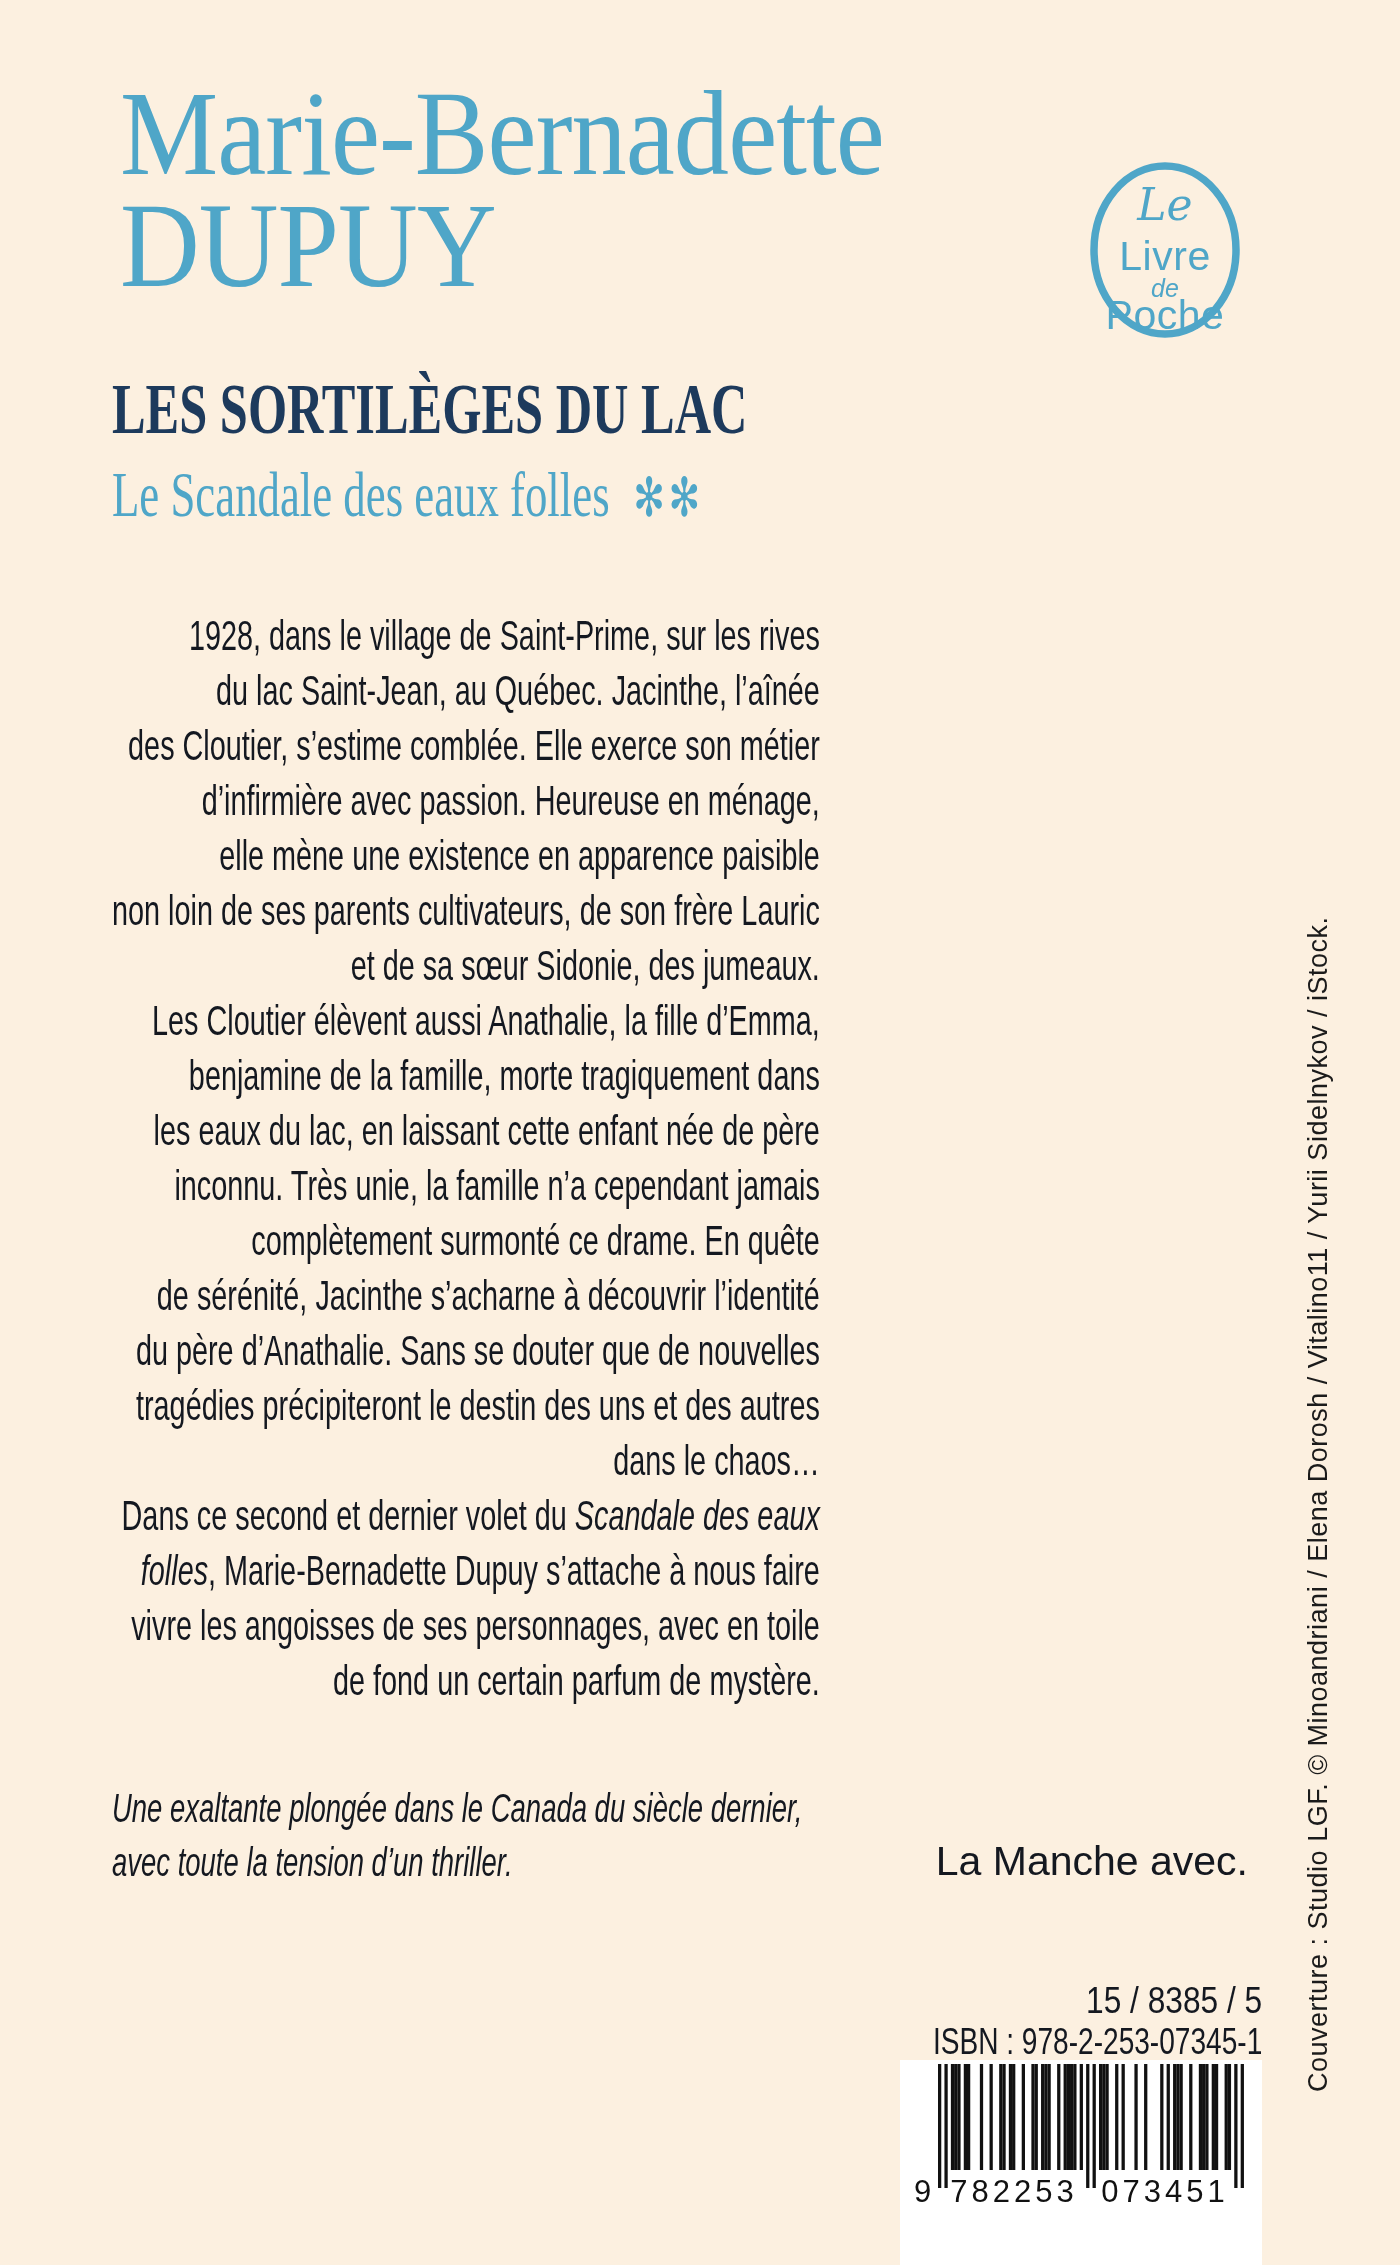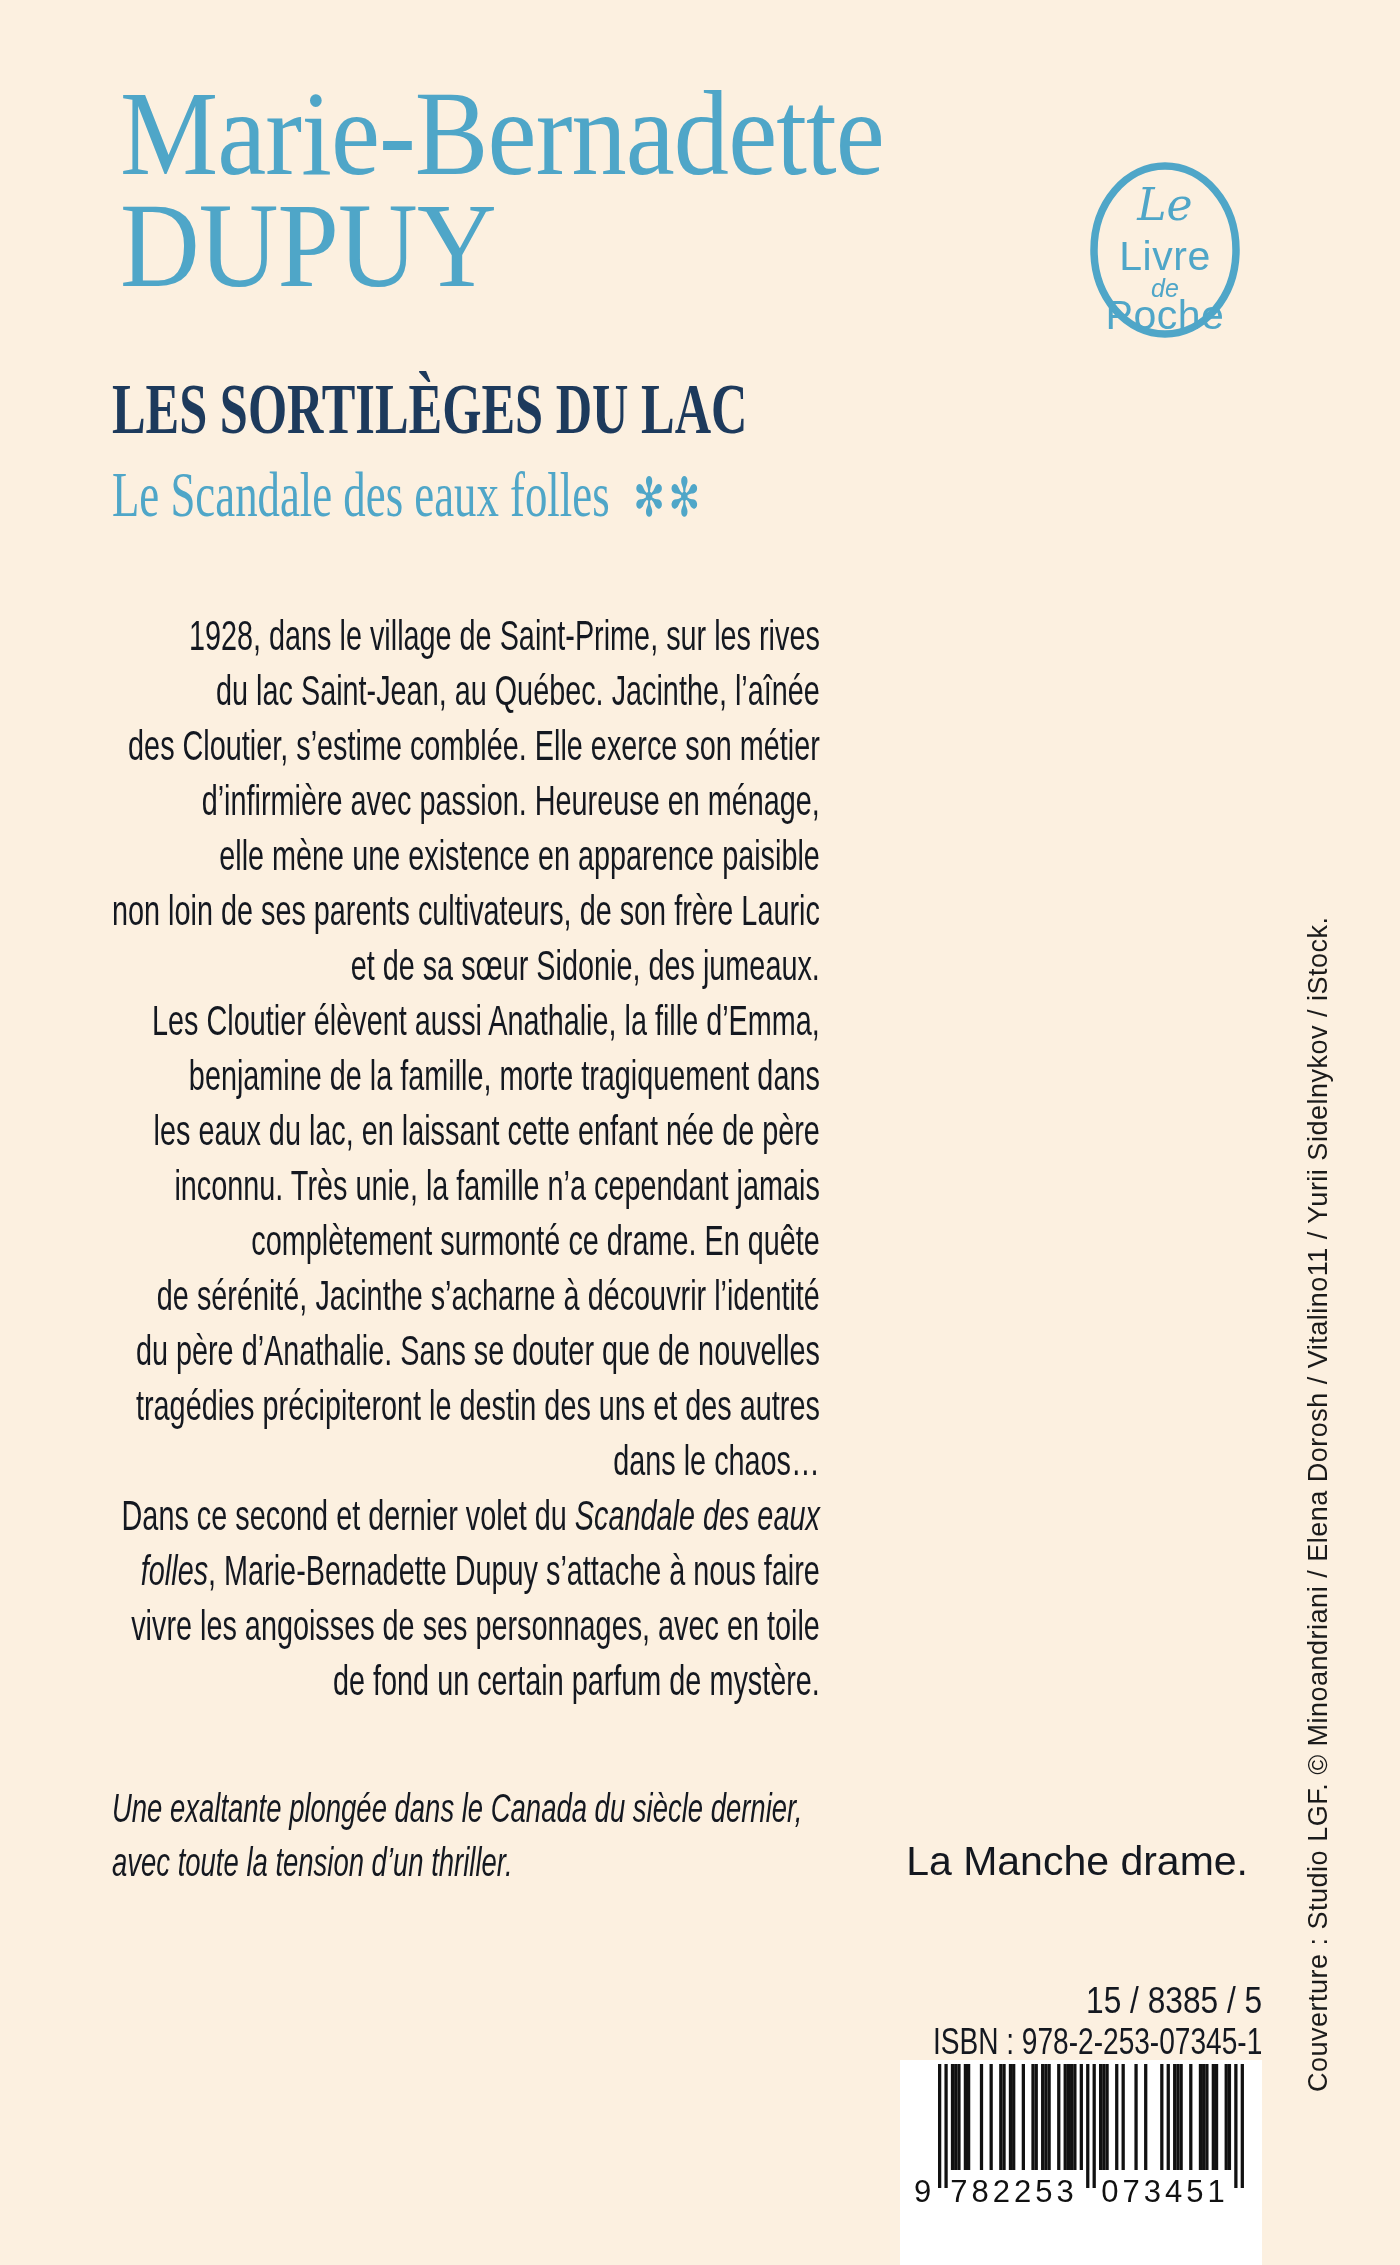--- a/index.html
+++ b/index.html
@@ -129,21 +129,21 @@
       <div class="line"><i>folles</i>, Marie-Bernadette Dupuy s’attache à nous faire</div>
       <div class="line">vivre les angoisses de ses personnages, avec en toile</div>
       <div class="line">de fond un certain parfum de mystère.</div>
     </div>
 
   <div class="quote" id="review-quote">
       <div class="line">Une exaltante plongée dans le Canada du siècle dernier,</div>
       <div class="line">avec toute la tension d’un thriller.</div>
     </div>
 
-  <div class="attribution">La Manche drame.</div>
+  <div class="attribution">La Manche avec.</div>
 
   <div class="edition">15 / 8385 / 5</div>
 
   <div class="isbn">ISBN : 978-2-253-07345-1</div>
 
   <div class="barcode-box">
     <svg id="barcode-svg" viewBox="0 0 362 205">
         <rect class="bar" x="38.00" y="4" width="3.27" height="124"></rect>
         <rect class="bar" x="44.44" y="4" width="3.27" height="124"></rect>
         <rect class="bar" x="50.88" y="4" width="3.27" height="106"></rect>

